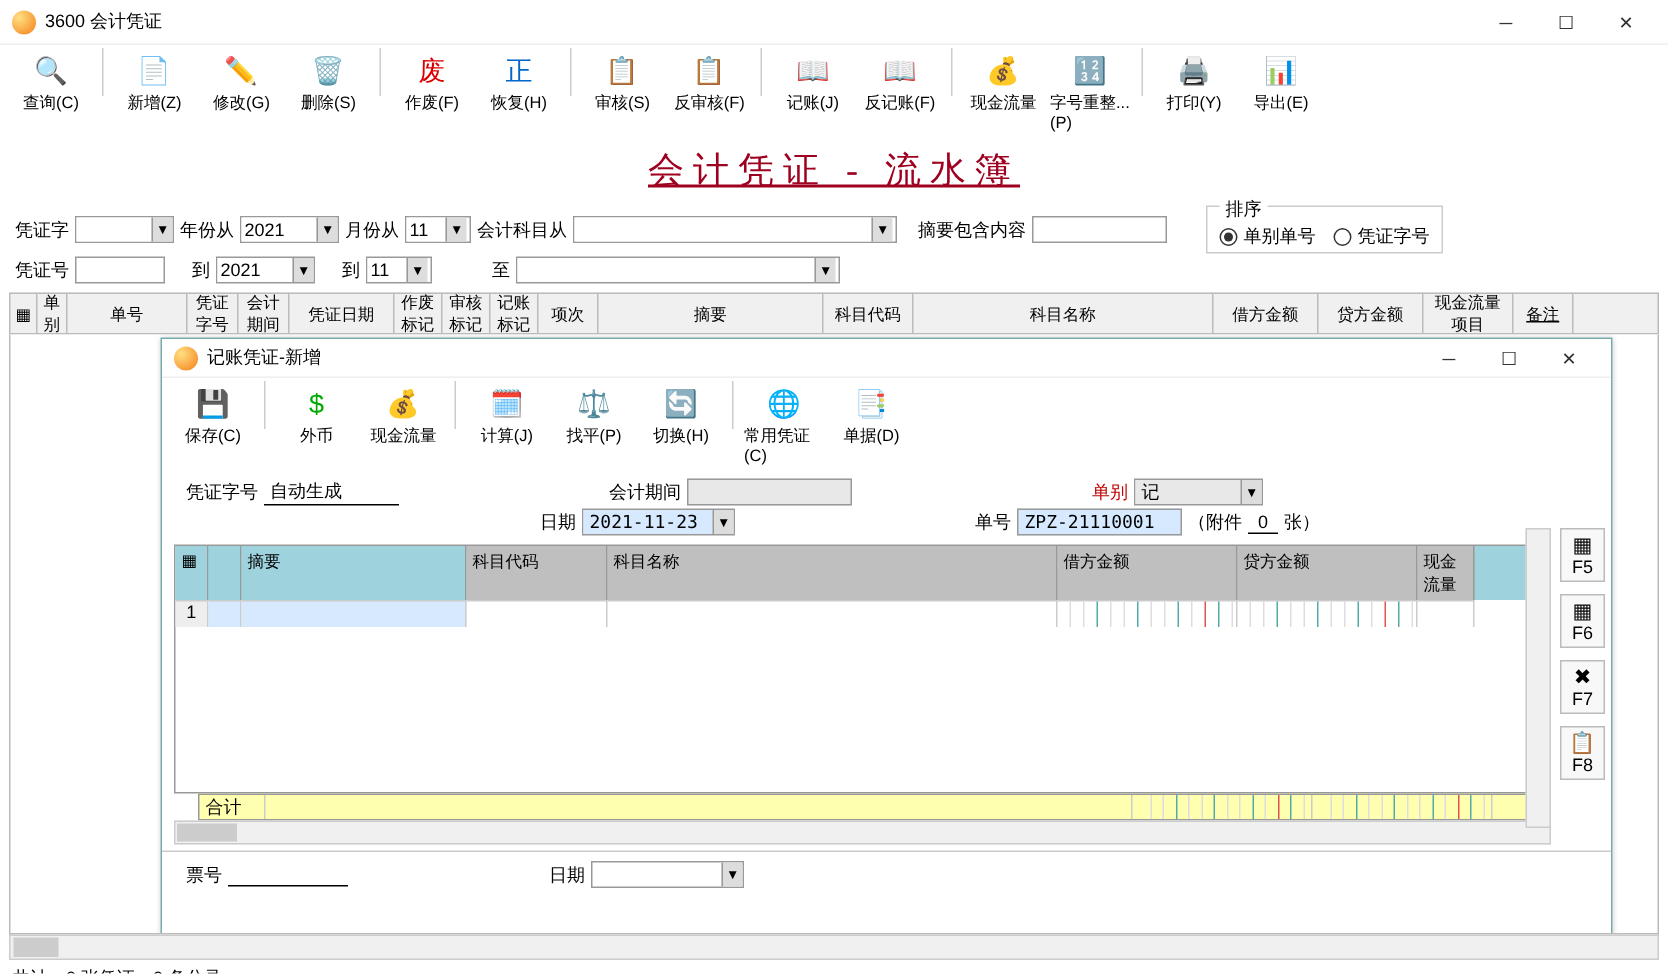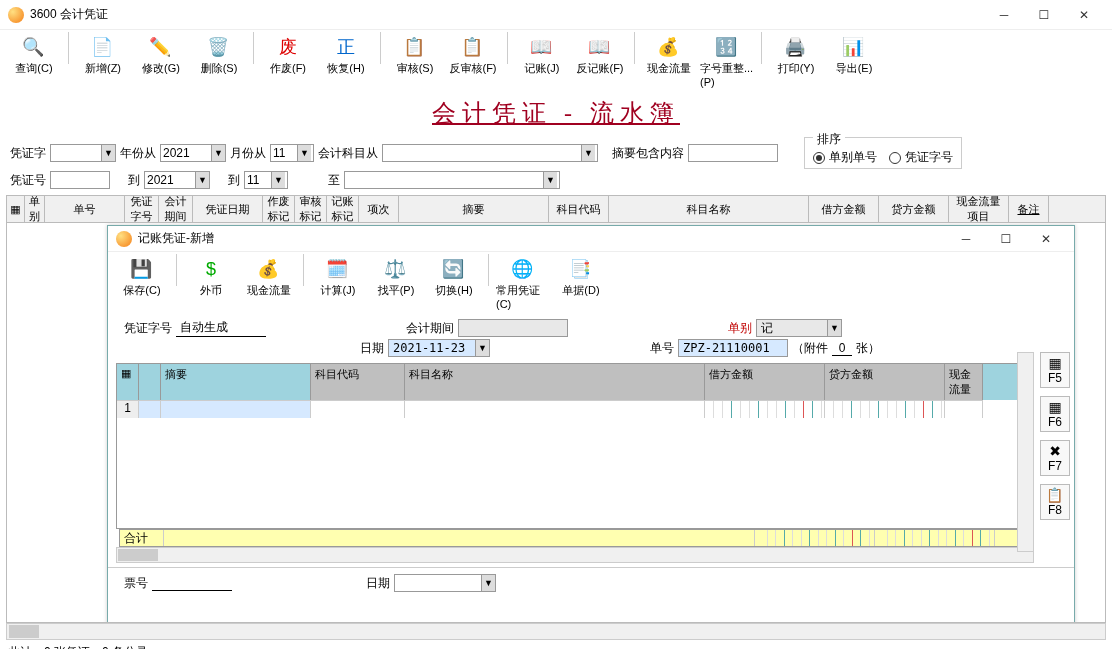--- a/index.html
+++ b/index.html
@@ -63,21 +63,21 @@
 .amount-cell { display: flex; }
 .amount-cell span { width: 9px; border-right: 1px solid #ddd; height: 100%; }
 .amount-cell span:nth-child(3n) { border-right-color: #5aa; }
 .amount-cell span.red { border-right-color: #d55; }
 
 .inner-scroll { position: absolute; right: 40px; top: 126px; width: 17px; bottom: 72px; background: #f0f0f0; border: 1px solid #ccc; }
 .side-btns { position: absolute; right: 4px; top: 126px; display: flex; flex-direction: column; gap: 8px; }
 .sbtn { width: 30px; height: 36px; border: 1px solid #bbb; background: #f8f8f8; display: flex; flex-direction: column; align-items: center; justify-content: center; font-size: 10px; }
 .sbtn .si { font-size: 14px; }
 
-.total-row { display: flex; background: #ffffb0; border: 1px solid #999; margin: 0 40px 0 11px; height: 18px; align-items: center; font-size: 11px; }
+.total-row { display: flex; background: #ffffb0; border: 1px solid #999; margin: 0 40px 0 24px; height: 18px; align-items: center; font-size: 11px; }
 .total-row .cell { border-right: 1px solid #ccc; height: 100%; display: flex; align-items: center; padding: 0 4px; }
 .ih-scroll { height: 16px; background: #f0f0f0; border: 1px solid #ccc; margin: 0 40px 0 8px; display:flex; }
 .ih-scroll .thumb { width: 40px; height: 12px; background: #ccc; margin: 1px; }
 
 .bottom-form { border-top: 1px solid #ccc; margin-top: 4px; padding: 6px 16px; display: flex; flex-direction: column; gap: 6px; }
 .bottom-form .line { display: flex; gap: 50px; }
 .bf { display: flex; align-items: center; gap: 4px; justify-content: flex-end; }
 .bf .bv { border-bottom: 1px solid #000; min-width: 80px; height: 16px; background: #e8e8e8; }
 .bf .bv.white { background: #fff; }
 

